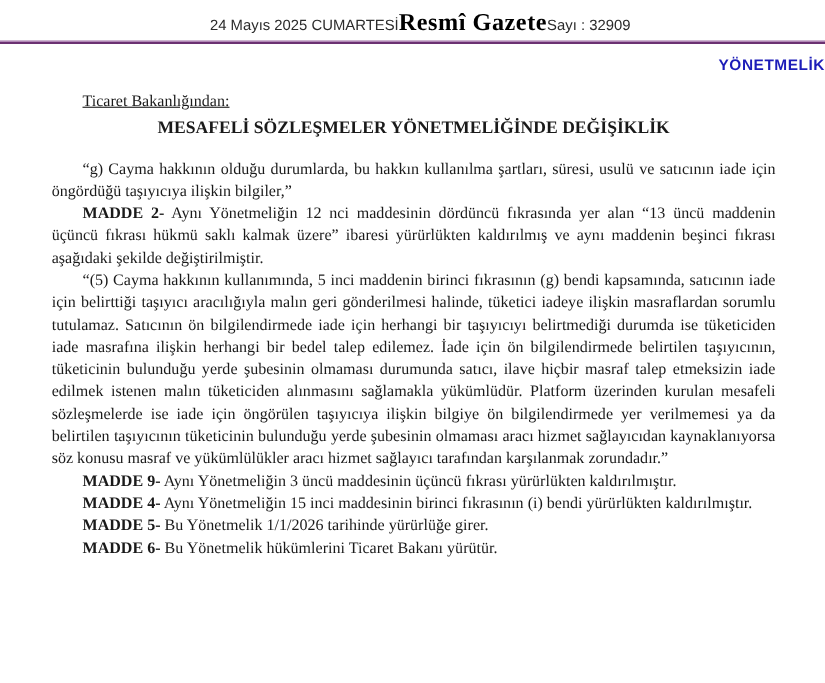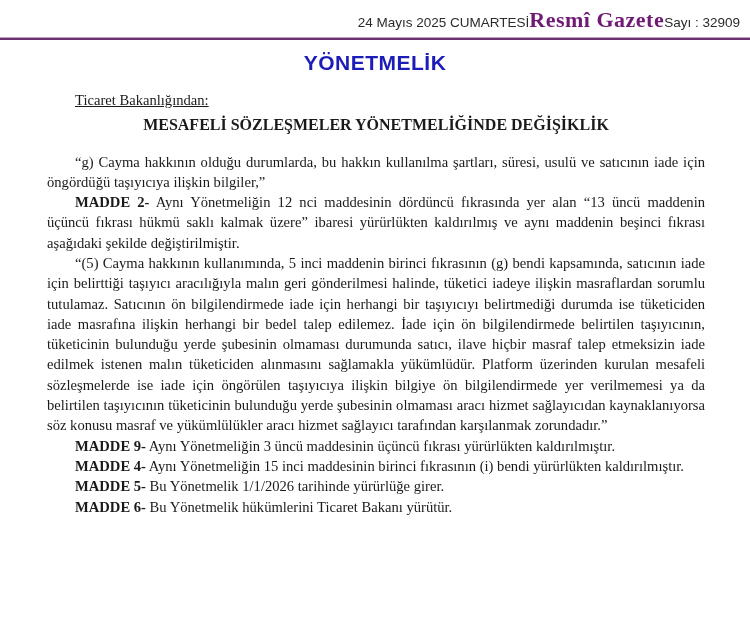--- a/index.html
+++ b/index.html
@@ -10,50 +10,50 @@
     margin: 0 auto;
     background: #ffffff;
     font-family: "Liberation Serif", serif;
     color: #1a1a1a;
     overflow: hidden;
   }
   
   .masthead {
     display: flex;
     align-items: baseline;
-    justify-content: flex-end;
+    justify-content: center;
     padding: 7px 10px 2px 24px;
   }
   .masthead .date,
   .masthead .issue {
     font-family: "Liberation Sans", sans-serif;
     font-size: 13.5px;
     color: #2b2b2b;
     white-space: nowrap;
   }
   .masthead .gazette {
     font-family: "Liberation Serif", serif;
     font-weight: bold;
     font-size: 22px;
-    color: #701a75;
+    color: #000000;
     letter-spacing: 0.5px;
     white-space: nowrap;
   }
   .rule {
     height: 3px;
     background: #6b3272;
     border-top: 1px solid #c49fc8;
     margin-top: 2px;
   }
   
   .section-kind {
-    text-align: center;
+    text-align: right;
     font-family: "Liberation Sans", sans-serif;
     font-weight: bold;
-    font-size: 21px;
+    font-size: 14px;
     color: #1c1cb8;
     letter-spacing: 0.5px;
     margin-top: 11px;
   }
   
   .doc { padding: 0 45px 0 47px; }
   .authority {
     margin-top: 17px;
     margin-left: 28px;
     font-size: 14.6px;

